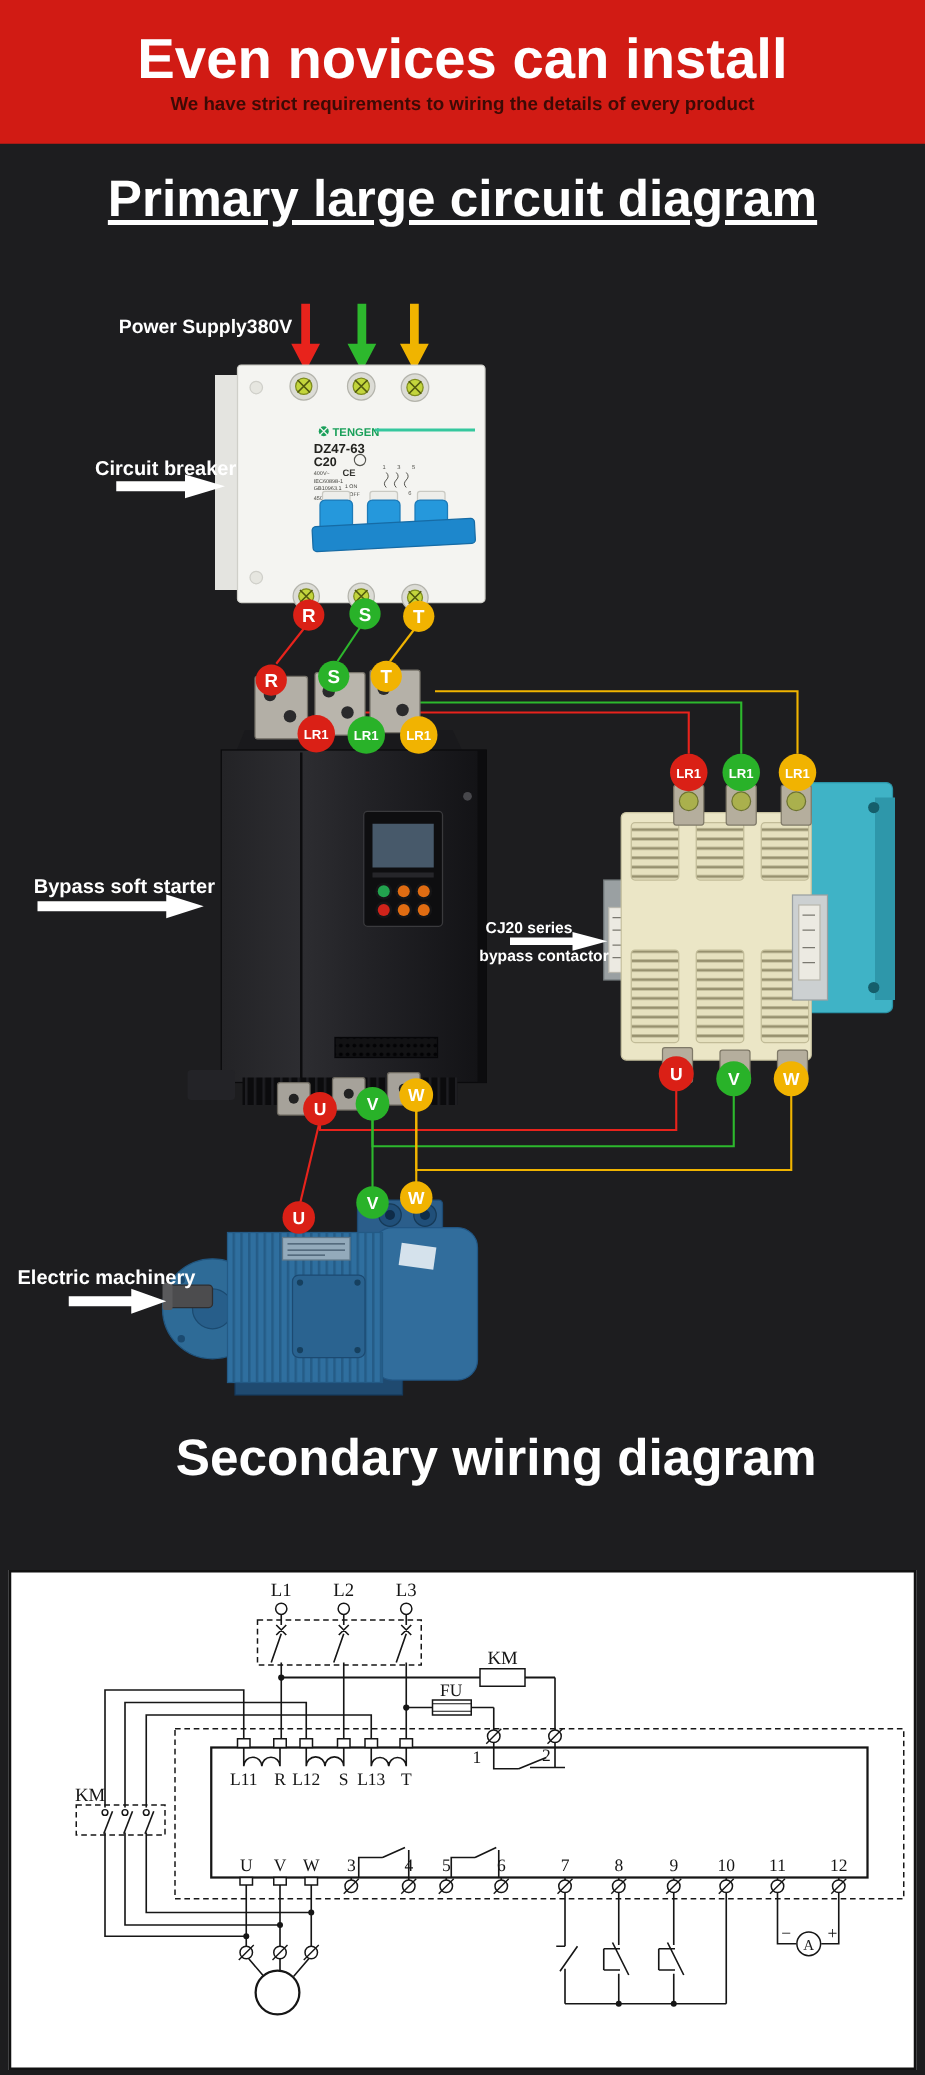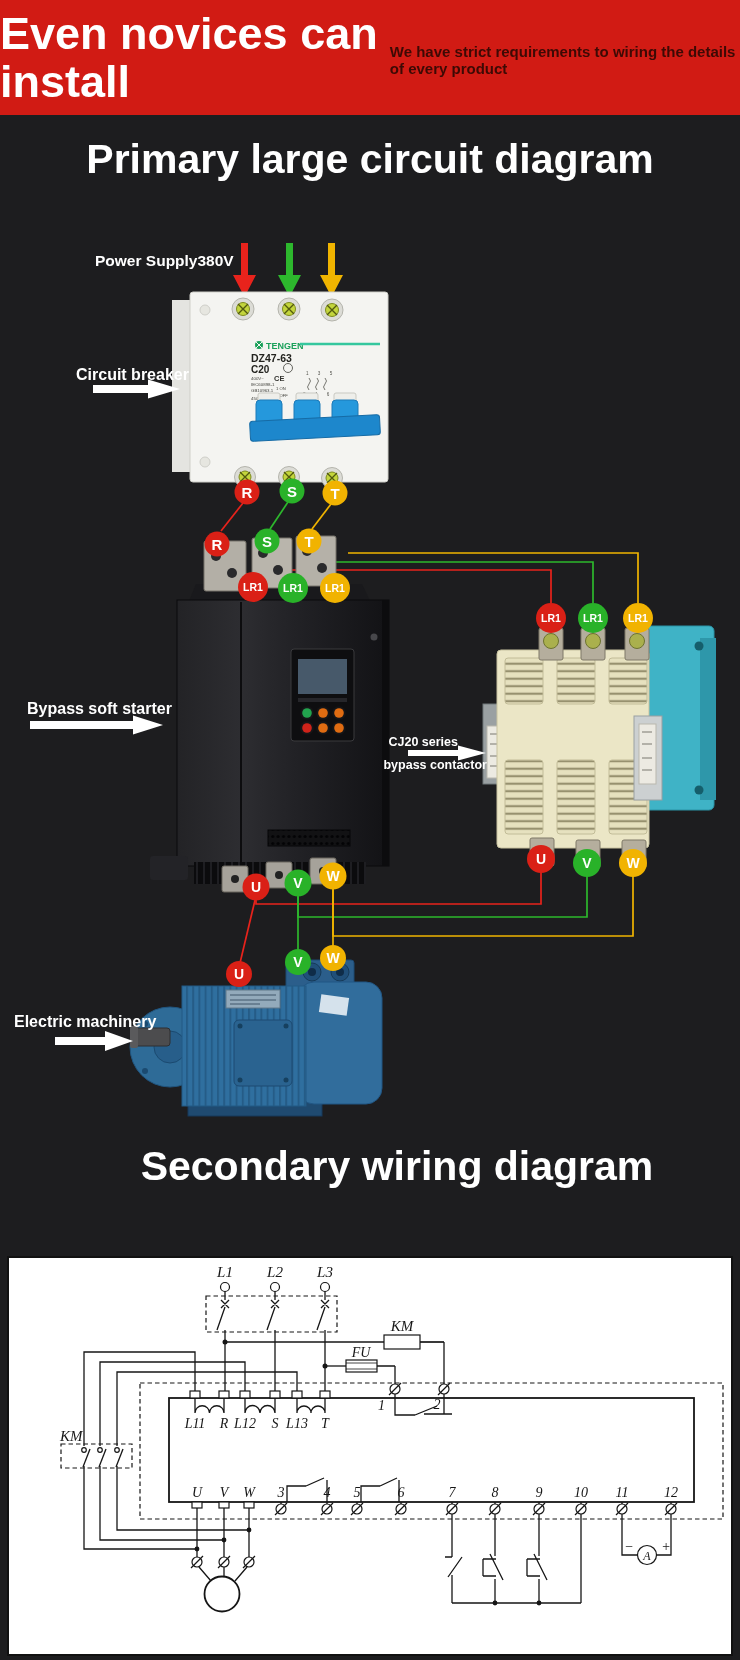--- a/index.html
+++ b/index.html
@@ -1,27 +1,27 @@
 <!DOCTYPE html>
 <html><head>
 <meta charset="utf-8">
 <style>
   body{margin:0;background:#222;}
   .page{position:relative;width:740px;height:1660px;background:#1d1d1f;overflow:hidden;font-family:"Liberation Sans",sans-serif;}
-  .header{position:absolute;top:0;left:0;width:740px;height:115px;background:#d11b14;display:flex;flex-direction:row;align-items:center;justify-content:center;}
+  .header{position:absolute;top:0;left:0;width:740px;height:115px;background:#d11b14;display:flex;flex-direction:column;align-items:center;justify-content:center;}
   .header h1{margin:0;color:#fff;font-size:45px;font-weight:700;line-height:1.05;}
   .header p{margin:4px 0 0;color:#3d0a05;font-size:15px;font-weight:700;}
   .sec-title{position:absolute;left:0;width:740px;text-align:center;color:#fff;font-size:41px;font-weight:700;z-index:3;}
-  #t1{top:136px;}
+  #t1{top:136px;text-decoration:underline;}
   #t2{top:1143px;margin-left:27px;}
   .montage{position:absolute;top:115px;left:0;z-index:1;}
   .montage text{font-family:"Liberation Sans",sans-serif;}
   .lbl{fill:#fff;font-weight:700;}
   .badge-txt{fill:#fff;font-weight:700;}
-  .panel{position:absolute;left:7px;top:1256px;width:726px;height:400px;background:#fff;border:2px solid #111;box-sizing:border-box;z-index:2;font-style:italic;}
+  .panel{position:absolute;left:7px;top:1256px;width:726px;height:400px;background:#fff;border:2px solid #111;box-sizing:border-box;z-index:2;}
   .schem{font-family:"Liberation Serif",serif;}
   .schem .ln{stroke:#161616;stroke-width:1.3;fill:none;}
   .schem .lnk{stroke:#161616;stroke-width:1.7;fill:none;}
   .schem .dsh{stroke:#161616;stroke-width:1.2;fill:none;stroke-dasharray:4.5 3;}
   .schem .term{stroke:#161616;stroke-width:1.2;fill:#fff;}
   .schem .dot{fill:#161616;stroke:none;}
   .schem text{fill:#161616;}
 </style>
 </head>
 <body>

